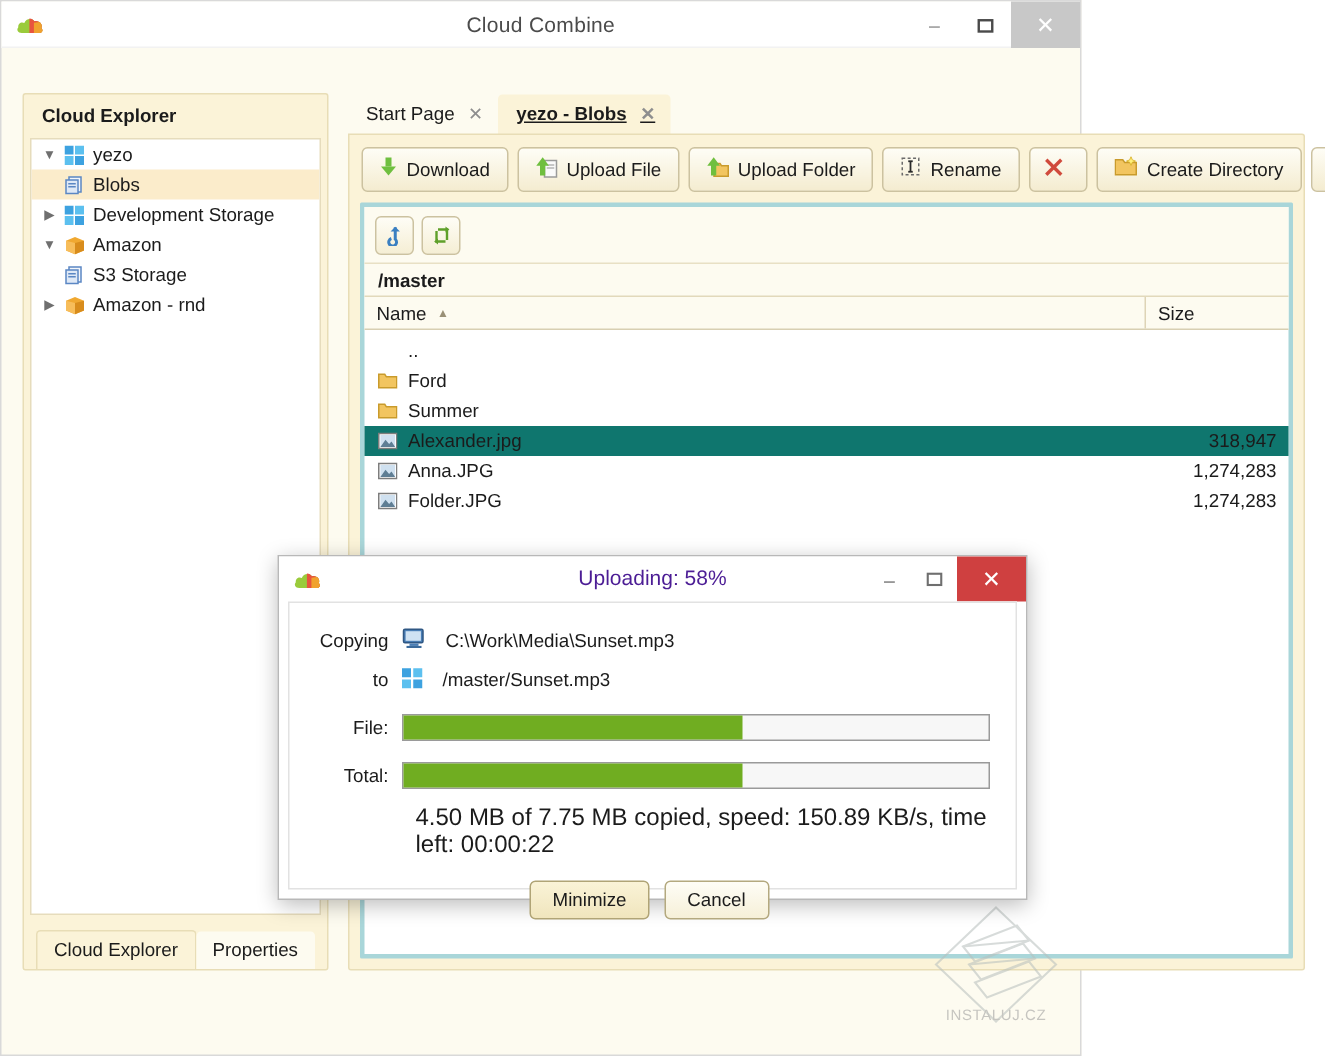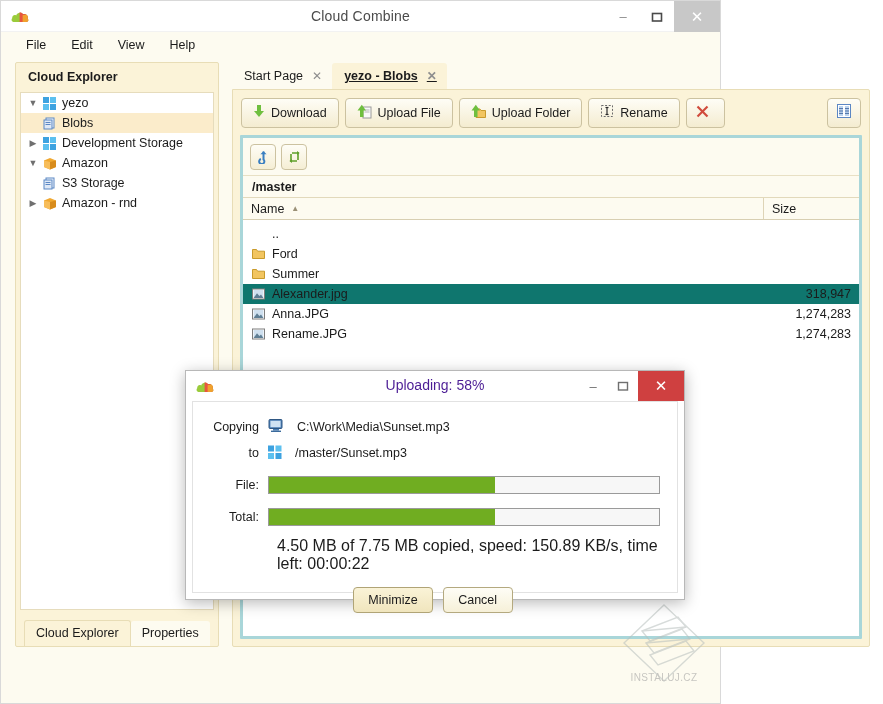--- a/index.html
+++ b/index.html
@@ -207,26 +207,20 @@
     <div id="window-title">Cloud Combine</div>
     <div class="winbtn" id="btn-min">–</div>
     <div class="winbtn" id="btn-max">
       <svg width="12" height="12" viewBox="0 0 12 12">
           <rect x="1.5" y="2.5" width="9" height="7.5" fill="none" stroke="#4a4a4a" stroke-width="1.6"></rect>
         </svg>
     </div>
     <div class="winbtn" id="btn-close">✕</div>
   </div>
 
-  <div id="menubar">
-    <div class="menu-item">File</div>
-    <div class="menu-item">Edit</div>
-    <div class="menu-item">View</div>
-    <div class="menu-item">Help</div>
-  </div>
 
   <div id="left-panel">
     <div id="left-panel-title">Cloud Explorer</div>
 
     <div id="tree">
 
       <div class="tree-row">
         <span class="twisty">▼</span>
         <span class="tree-icon">
           <svg width="13" height="13" viewBox="0 0 13 13">
@@ -373,20 +367,29 @@
       <div class="tbtn icon-only">
         <span>
           <svg width="15" height="15" viewBox="0 0 15 15">
             <line x1="2.5" y1="2.5" x2="12.5" y2="12.5" stroke="#d04a3c" stroke-width="2.2"></line>
             <line x1="12.5" y1="2.5" x2="2.5" y2="12.5" stroke="#d04a3c" stroke-width="2.2"></line>
           </svg>
         </span>
         <span></span>
       </div>
 
+      <div class="tbtn">
+        <span>
+          <svg width="16" height="14" viewBox="0 0 16 14">
+            <path d="M0.5 2.5 L5.5 2.5 L6.8 4.3 L14.5 4.3 L14.5 12.5 L0.5 12.5 Z" fill="#f2c560" stroke="#c99b2c"></path>
+            <path d="M11 0.5 L11.9 2.6 L14 3.4 L11.9 4.2 L11 6.3 L10.1 4.2 L8 3.4 L10.1 2.6 Z" fill="#fff07a" stroke="#d9b22d" stroke-width=".6"></path>
+          </svg>
+        </span>
+        <span>Create Directory</span>
+      </div>
 
       <div class="tbtn icon-only" id="view-toggle">
         <span>
           <svg width="16" height="16" viewBox="0 0 16 16">
             <rect x="1.5" y="1.5" width="13" height="13" fill="#ffffff" stroke="#5b87c4"></rect>
             <rect x="3" y="3" width="4" height="10" fill="#bcd4ee"></rect>
             <rect x="9" y="3" width="4" height="10" fill="#bcd4ee"></rect>
             <line x1="3" y1="5.6" x2="7" y2="5.6" stroke="#4a6fa5"></line>
               <line x1="3" y1="8" x2="7" y2="8" stroke="#4a6fa5"></line>
               <line x1="3" y1="10.4" x2="7" y2="10.4" stroke="#4a6fa5"></line>
@@ -493,21 +496,21 @@
 
         <div class="frow">
           <div class="fname">
             <span class="ficon">
               <svg width="13" height="12" viewBox="0 0 13 12">
                 <rect x="0.5" y="1" width="12" height="10" fill="#ffffff" stroke="#7d7d7d"></rect>
                 <rect x="1.6" y="2" width="9.8" height="8" fill="#cfe0ef"></rect>
                 <path d="M1.6 10 L5 5.2 L7.4 8 L9 6.4 L11.4 10 Z" fill="#5f7e94"></path>
               </svg>
             </span>
-            <span>Rename.JPG</span>
+            <span>Folder.JPG</span>
           </div>
           <div class="fsize">1,274,283</div>
         </div>
 
       </div>
     </div>
   </div>
 
   <div id="watermark">
     <svg width="96" height="86" viewBox="0 0 96 86">

